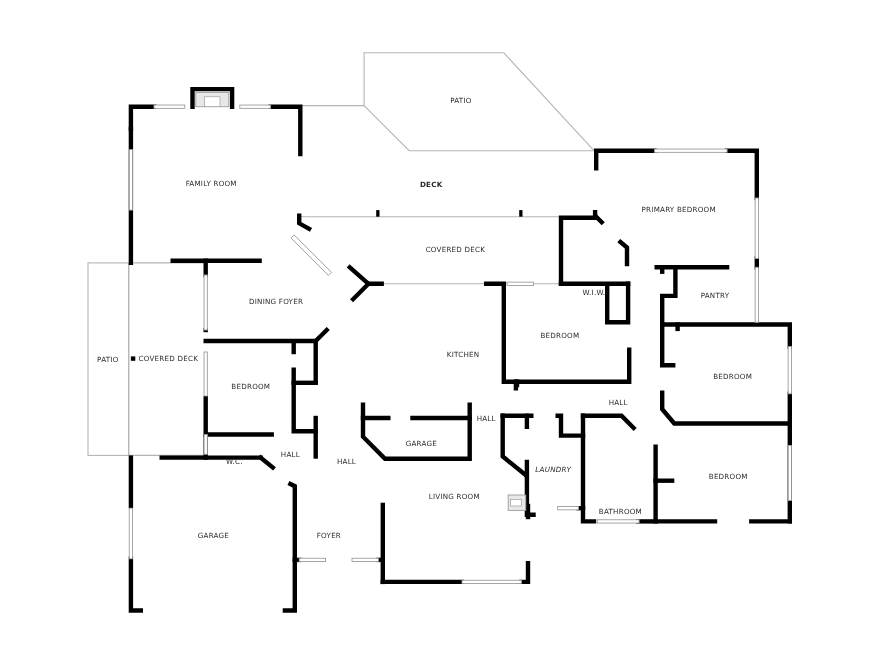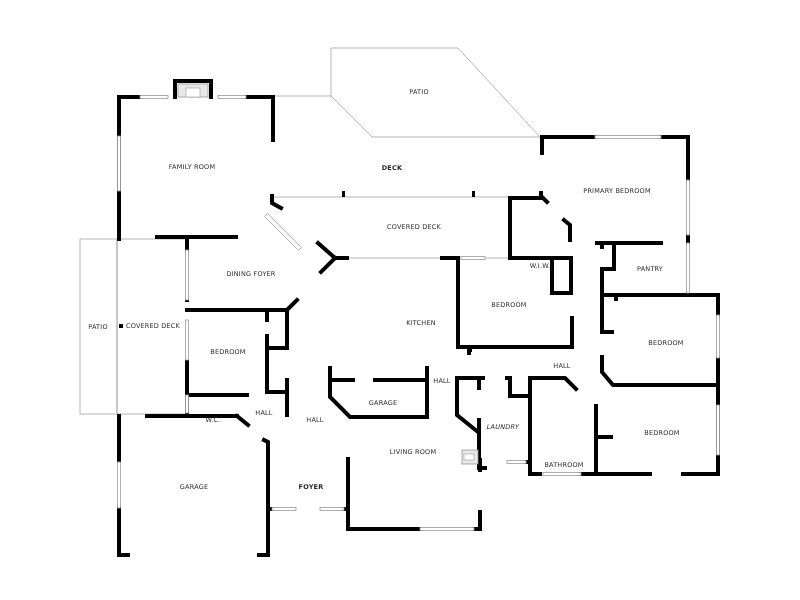--- a/index.html
+++ b/index.html
@@ -170,14 +170,14 @@
     <div class="label" style="left: 442px; top: 381px;">HALL</div>
     <div class="label" style="left: 383px; top: 403px;">GARAGE</div>
     <div class="label" style="left: 213px; top: 420px;">W.C.</div>
     <div class="label" style="left: 264px; top: 413px;">HALL</div>
     <div class="label" style="left: 315px; top: 420px;">HALL</div>
     <div class="label" style="left: 503px; top: 427px; font-style: italic;">LAUNDRY</div>
     <div class="label" style="left: 564px; top: 433px; margin-top: 32px;">BATHROOM</div>
     <div class="label" style="left: 662px; top: 433px;">BEDROOM</div>
     <div class="label" style="left: 413px; top: 452px;">LIVING ROOM</div>
     <div class="label" style="left: 194px; top: 487px;">GARAGE</div>
-    <div class="label" style="left: 311px; top: 487px; font-weight: bold;">FOYER</div>
+    <div class="label" style="left: 299px; top: 487px;">FOYER</div>
   </div>
 
 </body></html>

